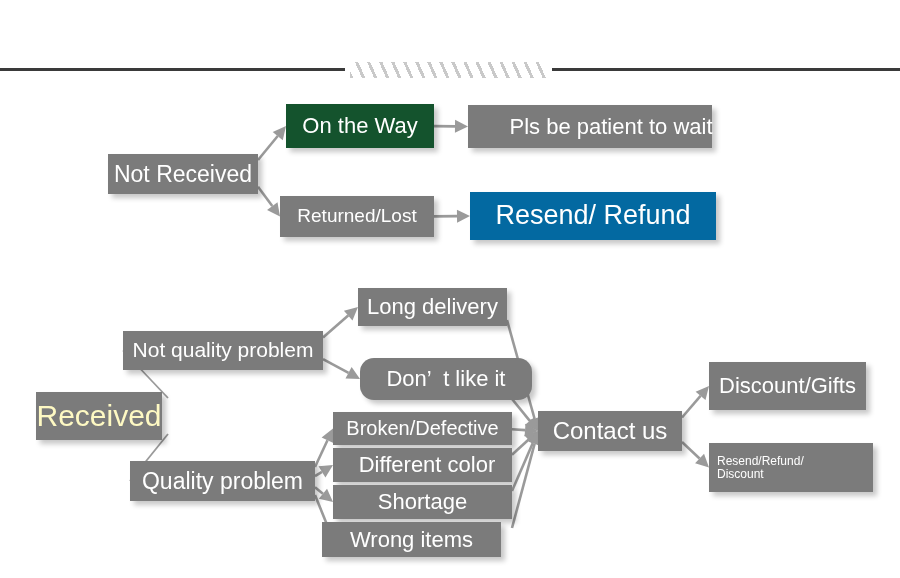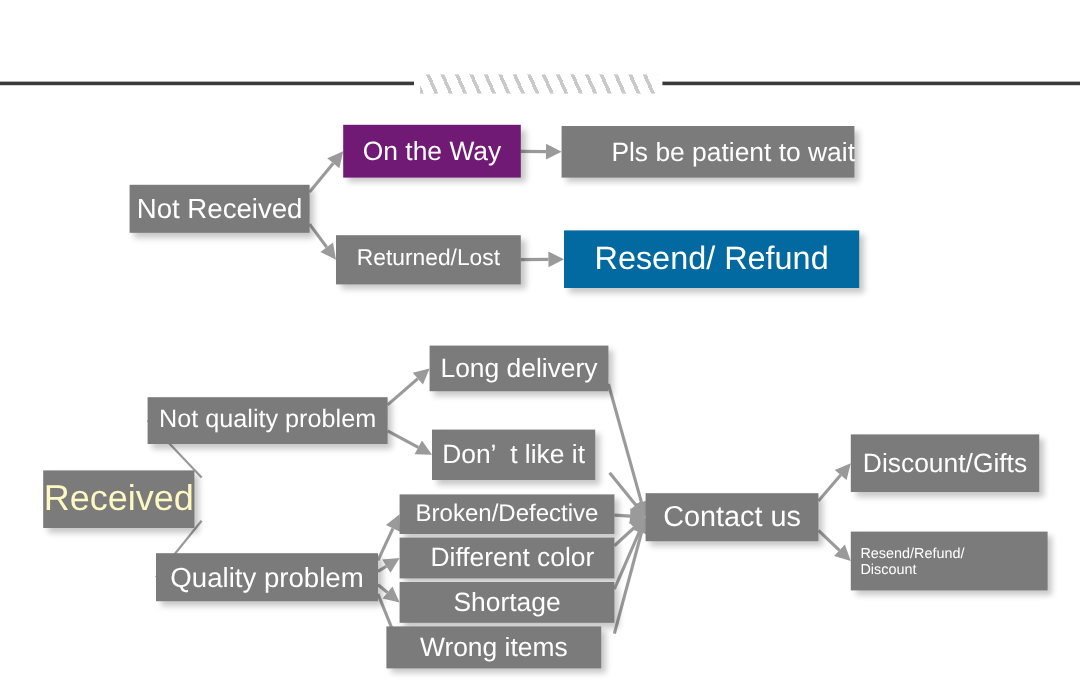--- a/index.html
+++ b/index.html
@@ -179,29 +179,29 @@
         <polygon points="709,386 705.4748800604468,400.10047975821266 695.6045442296979,391.64019190328503" fill="#9a9a9a"></polygon>
       </g>
       <g>
         <line x1="682" y1="441.95" x2="699.5575622710265" y2="458.56465614906404" stroke="#9a9a9a" stroke-width="2.6"></line>
         <polygon points="709,467.5 695.0898903455585,463.28587501355076 704.0252341964946,453.8434372845773" fill="#9a9a9a"></polygon>
       </g>
     </svg>
 
   <div id="nodes-layer">
       <div class="node" style="left: 108px; top: 154px; width: 150px; height: 40px; font-size: 23px; background: rgb(123, 123, 123); color: rgb(255, 255, 255);"><span>Not Received</span></div>
-      <div class="node" style="left: 286px; top: 104px; width: 148px; height: 44px; font-size: 22px; background: #701a75; color: rgb(255, 255, 255);"><span>On the Way</span></div>
+      <div class="node" style="left: 286px; top: 104px; width: 148px; height: 44px; font-size: 22px; background: #14532d; color: rgb(255, 255, 255);"><span>On the Way</span></div>
       <div class="node" style="left: 280px; top: 196px; width: 154px; height: 41px; font-size: 19px; background: rgb(123, 123, 123); color: rgb(255, 255, 255);"><span>Returned/Lost</span></div>
       <div class="node" style="left: 468px; top: 105px; width: 244px; height: 43px; font-size: 22px; background: rgb(123, 123, 123); color: rgb(255, 255, 255); padding-left: 46px;"><span>Pls be patient to wait</span></div>
       <div class="node" style="left: 470px; top: 192px; width: 246px; height: 48px; font-size: 27px; background: #0369a1; color: rgb(255, 255, 255);"><span>Resend/ Refund</span></div>
       <div class="node" style="left: 36px; top: 392px; width: 126px; height: 48px; font-size: 30px; background: rgb(123, 123, 123); color: #fef9c3;"><span>Received</span></div>
       <div class="node" style="left: 123px; top: 331px; width: 200px; height: 39px; font-size: 21px; background: rgb(123, 123, 123); color: rgb(255, 255, 255);"><span>Not quality problem</span></div>
       <div class="node" style="left: 130px; top: 461px; width: 185px; height: 40px; font-size: 23px; background: rgb(123, 123, 123); color: rgb(255, 255, 255);"><span>Quality problem</span></div>
       <div class="node" style="left: 358px; top: 288px; width: 149px; height: 38px; font-size: 22px; background: rgb(123, 123, 123); color: rgb(255, 255, 255);"><span>Long delivery</span></div>
-      <div class="node" style="left: 360px; top: 358px; width: 136px; height: 42px; font-size: 22px; background: rgb(123, 123, 123); color: rgb(255, 255, 255);"><span>Don’  t like it</span></div>
+      <div class="node" style="left: 360px; top: 358px; width: 172px; height: 42px; font-size: 22px; background: rgb(123, 123, 123); color: rgb(255, 255, 255); border-radius: 14px;"><span>Don’  t like it</span></div>
       <div class="node" style="left: 333px; top: 412px; width: 179px; height: 33px; font-size: 20px; background: rgb(123, 123, 123); color: rgb(255, 255, 255);"><span>Broken/Defective</span></div>
       <div class="node" style="left: 333px; top: 448px; width: 179px; height: 34px; font-size: 22px; background: rgb(123, 123, 123); color: rgb(255, 255, 255); padding-left: 13px;"><span>Different color</span></div>
       <div class="node" style="left: 333px; top: 485px; width: 179px; height: 34px; font-size: 22px; background: rgb(123, 123, 123); color: rgb(255, 255, 255);"><span>Shortage</span></div>
       <div class="node" style="left: 322px; top: 522px; width: 179px; height: 35px; font-size: 22px; background: rgb(123, 123, 123); color: rgb(255, 255, 255);"><span>Wrong items</span></div>
       <div class="node" style="left: 538px; top: 411px; width: 144px; height: 40px; font-size: 24px; background: rgb(123, 123, 123); color: rgb(255, 255, 255);"><span>Contact us</span></div>
       <div class="node" style="left: 709px; top: 362px; width: 157px; height: 48px; font-size: 22px; background: rgb(123, 123, 123); color: rgb(255, 255, 255);"><span>Discount/Gifts</span></div>
       <div class="node left-align" style="left: 709px; top: 443px; width: 164px; height: 49px; font-size: 12px; background: rgb(123, 123, 123); color: rgb(255, 255, 255);"><span>Resend/Refund/
 Discount</span></div>
     </div>
 

